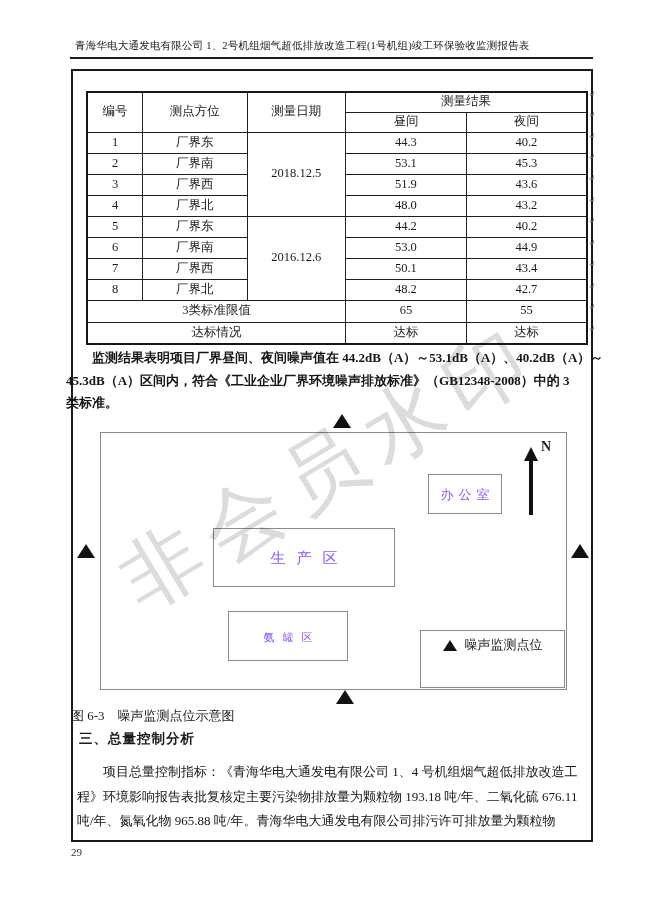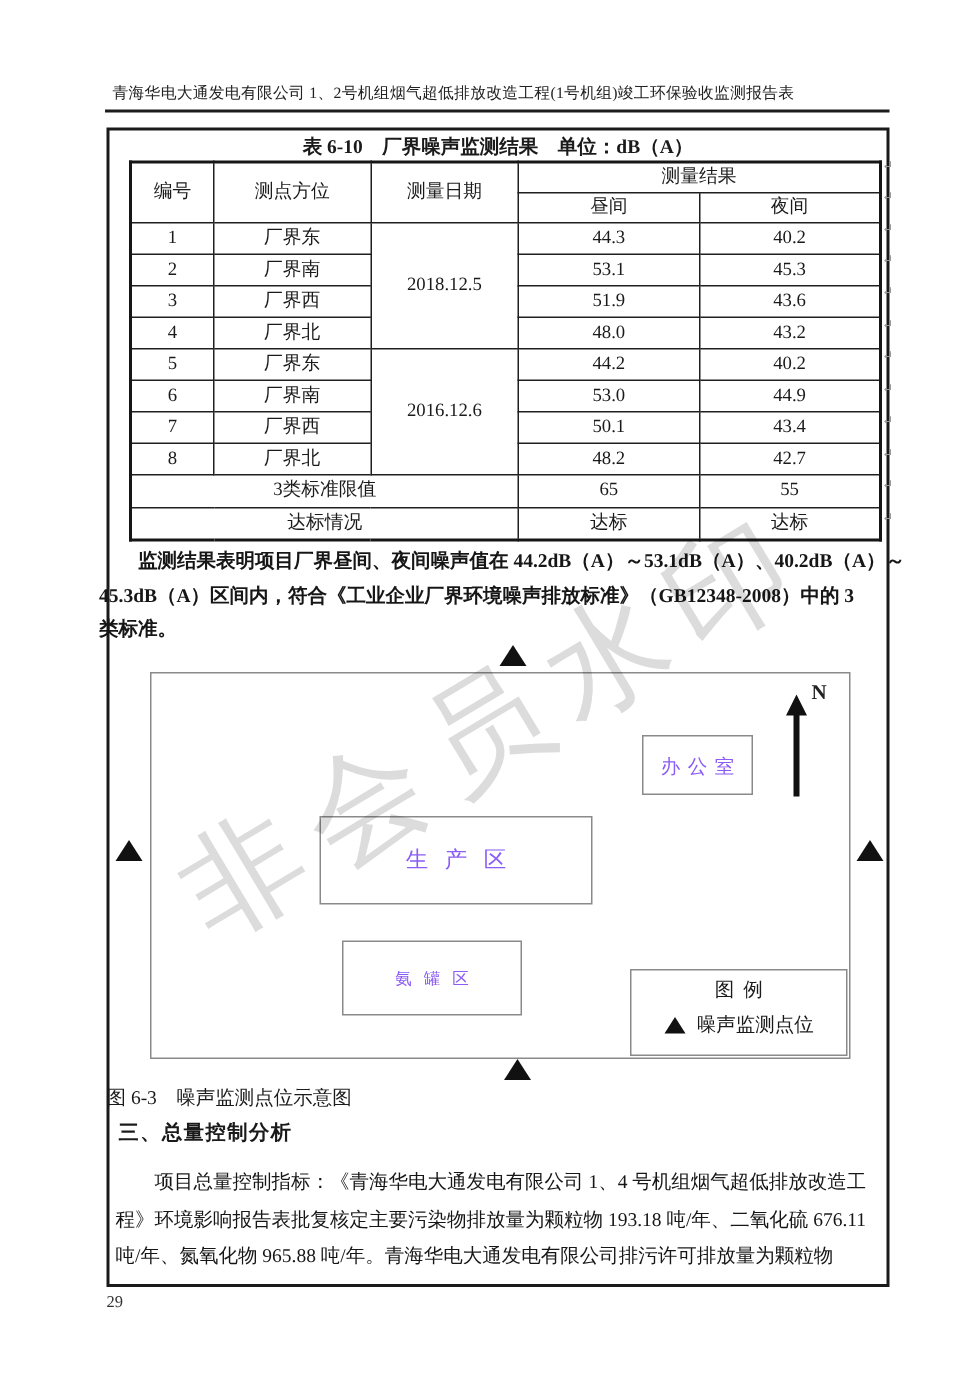--- a/index.html
+++ b/index.html
@@ -1,19 +1,19 @@
 <!DOCTYPE html>
 <html><head>
 <meta charset="utf-8">
 <style>
   html,body{margin:0;padding:0;background:#ffffff;}
   .page{
     position:relative;width:650px;height:875px;background:#ffffff;
     font-family:"Liberation Serif","DejaVu Serif",serif;color:#1a1a1a;
-    overflow:hidden;margin:16px auto;
+    overflow:hidden;margin:0 auto;
   }
   .abs{position:absolute;}
   
   .doc-header{left:75px;top:39px;width:500px;font-size:10.5px;color:#222;letter-spacing:.2px;white-space:nowrap;}
   .header-rule{left:70px;top:57px;width:523px;height:2px;background:#1c1c1c;}
   
   .content-frame{left:71px;top:69px;width:518px;height:769px;border:2px solid #1a1a1a;}
   
   .table-title{left:71px;top:73px;width:522px;text-align:center;font-weight:bold;font-size:13px;}
   .noise-table{left:86px;top:91px;width:502px;border-collapse:collapse;table-layout:fixed;padding-left:39px;}
@@ -61,21 +61,20 @@
 </head>
 <body>
 
 <div class="page">
 
   <div class="abs doc-header">青海华电大通发电有限公司 1、2号机组烟气超低排放改造工程(1号机组)竣工环保验收监测报告表</div>
   <div class="abs header-rule"></div>
 
   <div class="abs content-frame"></div>
 
-  <div class="abs table-title">表 6-10　厂界噪声监测结果　单位：dB（A）</div>
 
   <table class="abs noise-table">
     <thead>
       <tr class="h-hdr">
         <th style="width:10.8%" rowspan="2">编号</th>
         <th style="width:20.7%" rowspan="2">测点方位</th>
         <th style="width:19.5%" rowspan="2">测量日期</th>
         <th colspan="2">测量结果</th>
       </tr>
       <tr class="h-hdr">
@@ -162,21 +161,20 @@
 
   <div class="abs north-head"></div>
   <div class="abs north-shaft"></div>
   <div class="abs north-label">N</div>
 
   <div class="abs area-box office-box">办公室</div>
   <div class="abs area-box production-box">生产区</div>
   <div class="abs area-box ammonia-box">氨罐区</div>
 
   <div class="abs legend-box">
-    <div class="legend-title">图例</div>
     <div class="legend-item">
       <span class="tri-small"></span>
       <span class="lbl">噪声监测点位</span>
     </div>
   </div>
 
   <div class="abs figure-caption">图 6-3　噪声监测点位示意图</div>
 
   <div class="abs section-heading">三、总量控制分析</div>
 

